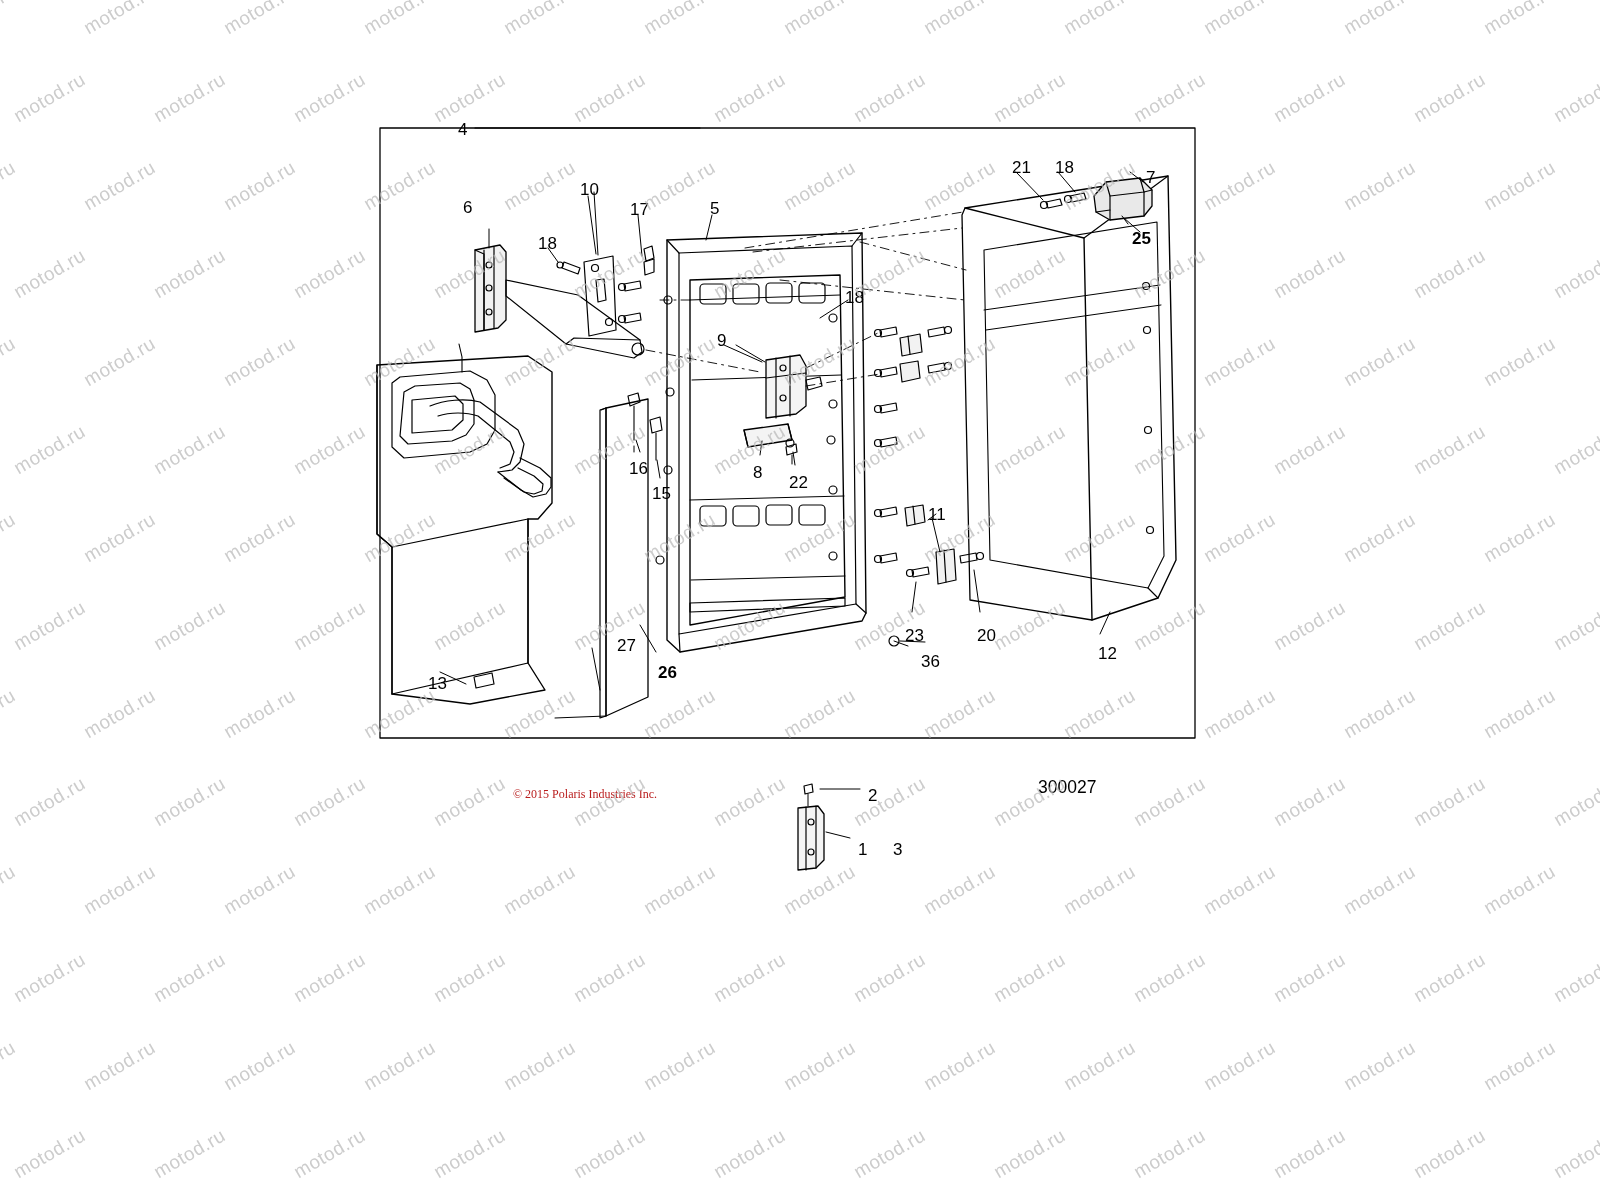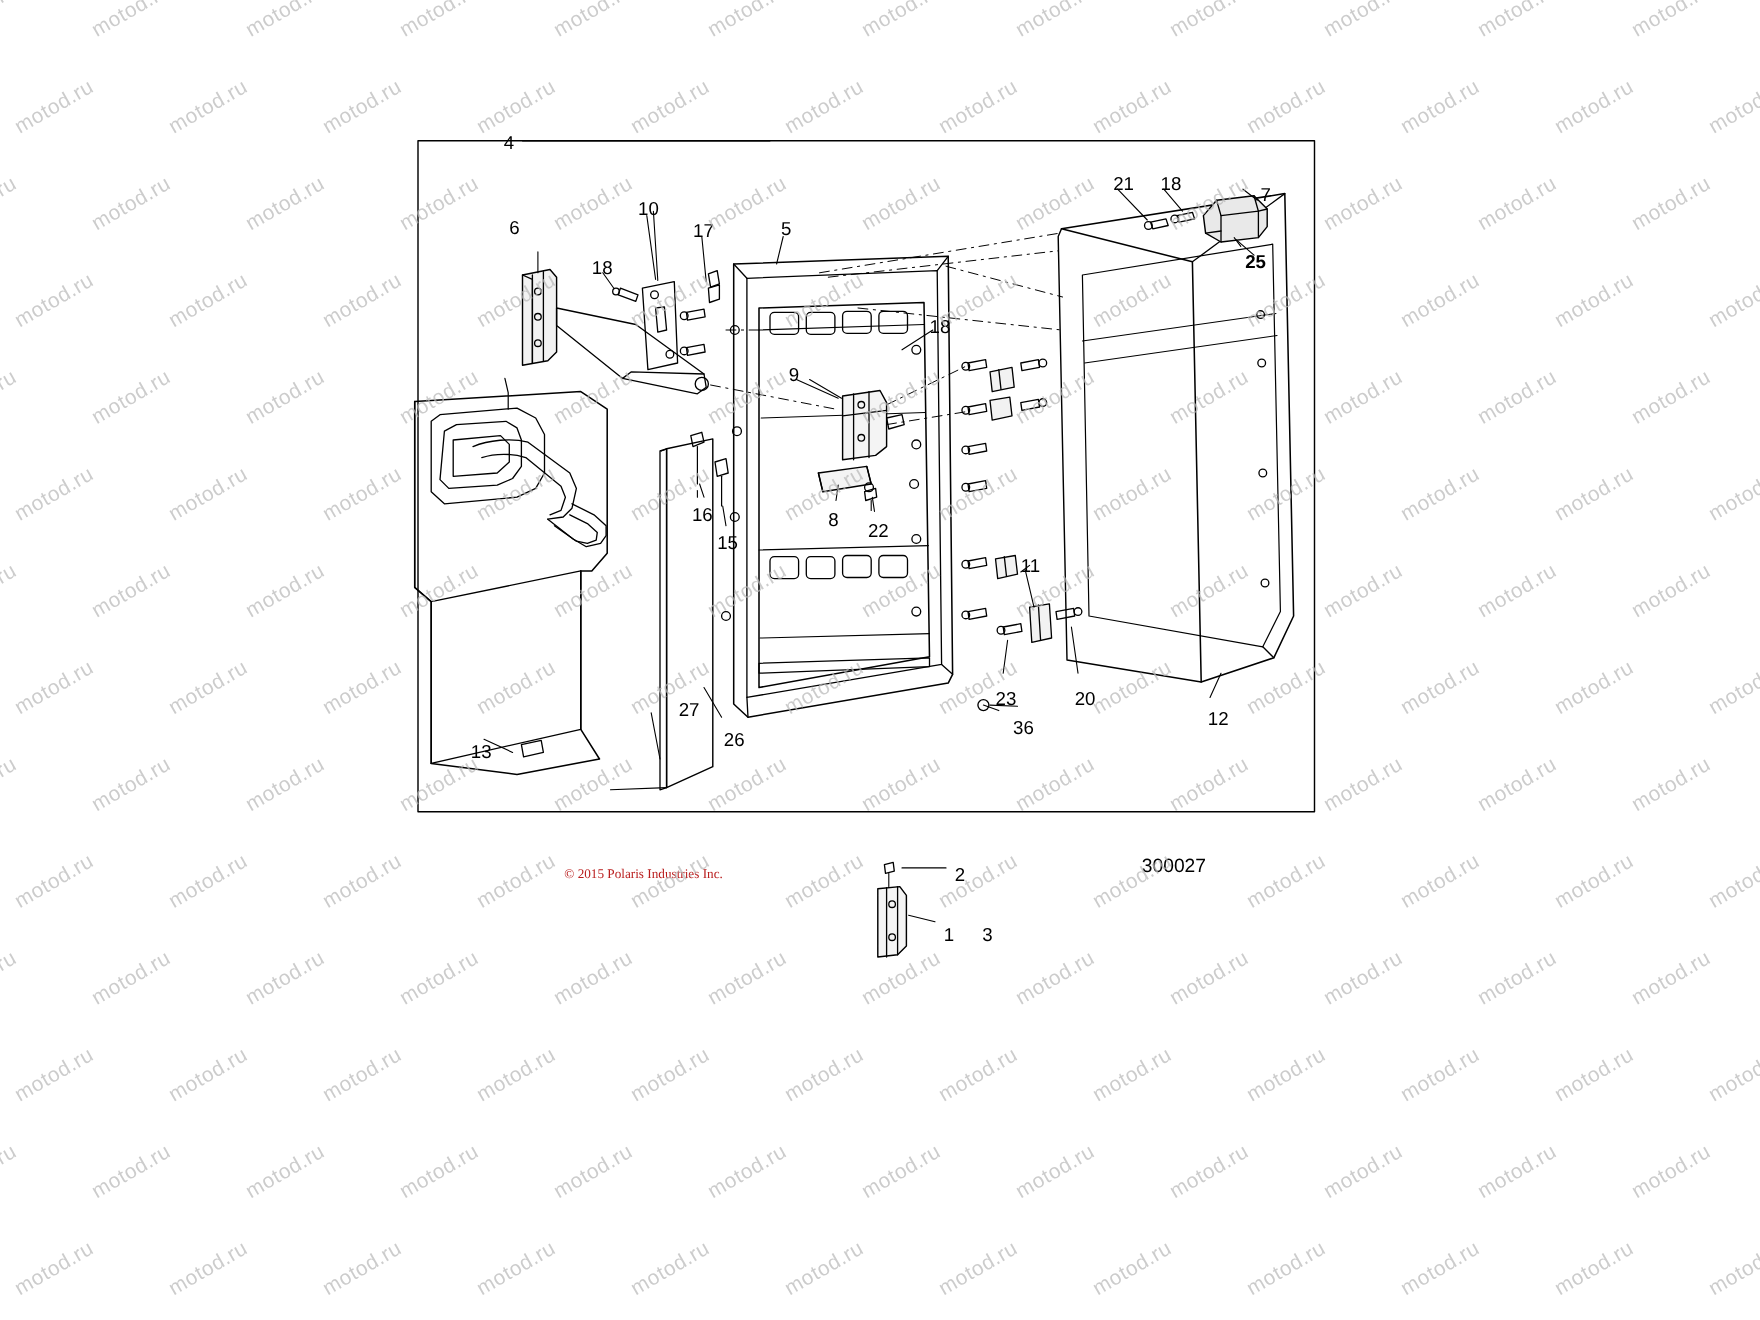--- a/index.html
+++ b/index.html
@@ -345,21 +345,21 @@
       <div class="lbl" style="left: 717px; top: 331px;">9</div>
       <div class="lbl" style="left: 753px; top: 463px;">8</div>
       <div class="lbl" style="left: 789px; top: 473px;">22</div>
       <div class="lbl" style="left: 629px; top: 459px;">16</div>
       <div class="lbl" style="left: 652px; top: 484px;">15</div>
       <div class="lbl" style="left: 928px; top: 505px;">11</div>
       <div class="lbl" style="left: 905px; top: 626px;">23</div>
       <div class="lbl" style="left: 977px; top: 626px;">20</div>
       <div class="lbl" style="left: 1098px; top: 644px;">12</div>
       <div class="lbl" style="left: 581px; top: 636px; margin-left: 36px;">27</div>
-      <div class="lbl" style="left: 658px; top: 663px;">26</div>
+      <div class="lbl" style="left: 658px; top: 663px; font-weight: bold;">26</div>
       <div class="lbl" style="left: 921px; top: 652px;">36</div>
       <div class="lbl" style="left: 428px; top: 674px;">13</div>
       <div class="lbl" style="left: 868px; top: 786px;">2</div>
       <div class="lbl" style="left: 858px; top: 840px;">1</div>
       <div class="lbl" style="left: 893px; top: 840px;">3</div>
     </div>
 
   <div class="copy" style="left:513px; top:787px;">© 2015 Polaris Industries Inc.</div>
   <div class="partno" style="left:1038px; top:777px;">300027</div>
 

